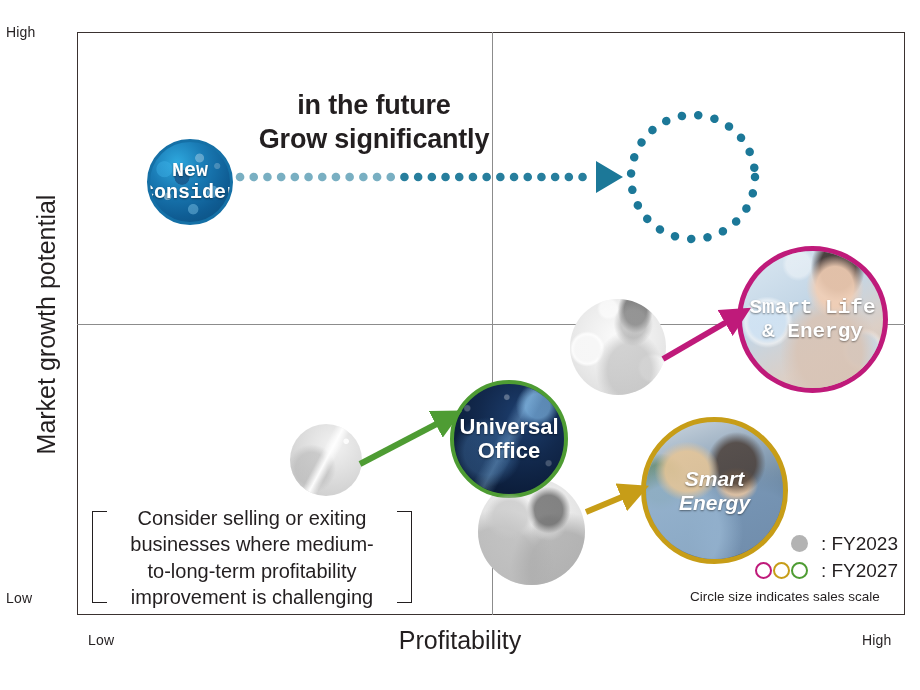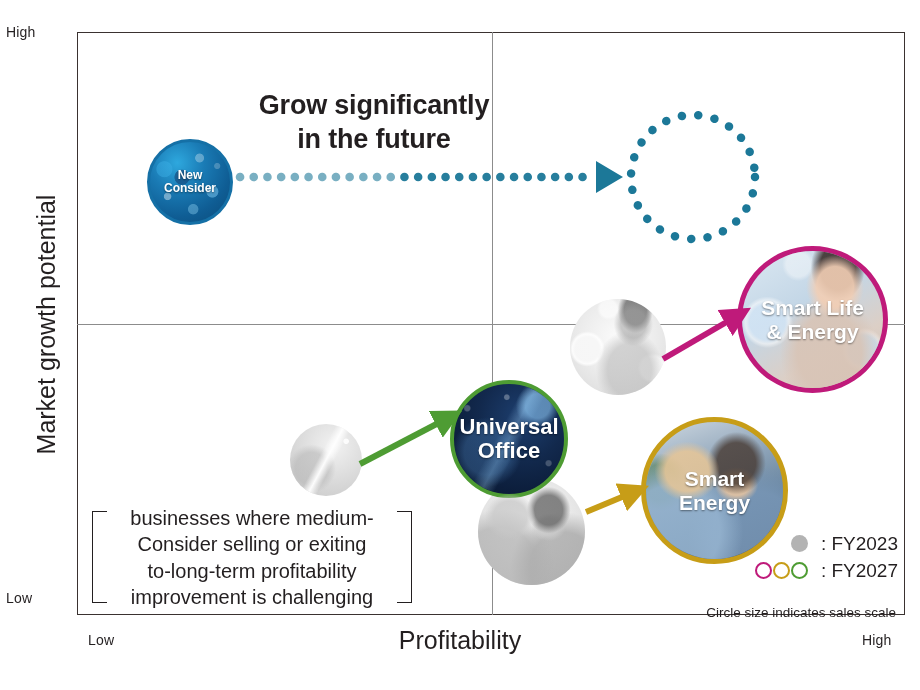--- a/index.html
+++ b/index.html
@@ -121,21 +121,21 @@
   #bubble-new-business .bubble-art {
     background:
       radial-gradient(circle at 22% 68%, rgba(255,255,255,.40) 0 4%, transparent 5%),
       radial-gradient(circle at 62% 20%, rgba(255,255,255,.30) 0 5%, transparent 6%),
       radial-gradient(circle at 78% 62%, rgba(140,215,255,.45) 0 7%, transparent 8%),
       radial-gradient(circle at 40% 44%, rgba(20,60,110,.55) 0 11%, transparent 12%),
       radial-gradient(circle at 18% 34%, rgba(60,175,230,.45) 0 9%, transparent 10%),
       radial-gradient(circle at 84% 30%, rgba(255,255,255,.22) 0 3%, transparent 4%),
       radial-gradient(circle at 54% 84%, rgba(160,225,255,.35) 0 6%, transparent 7%);
   }
-  #bubble-new-business .bubble-label { font-size: 12px; }
+  #bubble-new-business .bubble-label { font-size: 20px; font-family: Liberation Mono, monospace; }
 
   
   #bubble-universal-network {
     left: 450px; top: 380px;
     width: 118px; height: 118px;
     border: 4px solid #4e9c33;
     background: radial-gradient(circle at 62% 30%, #1d3f70 0%, #12294d 42%, #07142c 100%);
   }
   #bubble-universal-network .bubble-art {
     background:
@@ -157,41 +157,41 @@
   }
   #bubble-smart-office .bubble-art {
     background:
       radial-gradient(ellipse at 30% 36%, rgba(232,198,150,.85) 0 16%, transparent 24%),
       radial-gradient(ellipse at 66% 30%, rgba(70,56,48,.80) 0 15%, transparent 23%),
       radial-gradient(ellipse at 66% 46%, rgba(233,197,160,.85) 0 10%, transparent 17%),
       radial-gradient(ellipse at 20% 80%, rgba(150,180,208,.85) 0 30%, transparent 45%),
       radial-gradient(ellipse at 80% 84%, rgba(120,150,182,.85) 0 28%, transparent 44%),
       radial-gradient(circle at 10% 44%, rgba(70,120,70,.55) 0 12%, transparent 20%);
   }
-  #bubble-smart-office .bubble-label { font-size: 21px; }
+  #bubble-smart-office .bubble-label { font-size: 21px; font-style: italic; }
 
   
   #bubble-smart-life {
     left: 737px; top: 246px;
     width: 151px; height: 147px;
     border: 5px solid #bf1a7a;
     background: linear-gradient(150deg, #dbe8f2 0%, #c3d6e6 40%, #dccfc6 70%, #cfc0b4 100%);
   }
   #bubble-smart-life .bubble-art {
     background:
       radial-gradient(ellipse at 66% 26%, rgba(242,206,180,.90) 0 14%, transparent 22%),
       radial-gradient(ellipse at 68% 12%, rgba(52,38,34,.85) 0 13%, transparent 20%),
       radial-gradient(ellipse at 62% 74%, rgba(216,196,182,.90) 0 26%, transparent 40%),
       radial-gradient(circle at 18% 52%, rgba(255,255,255,.55) 0 16%, transparent 19%),
       radial-gradient(circle at 18% 52%, rgba(120,175,225,.60) 0 13%, transparent 16%),
       radial-gradient(circle at 86% 72%, rgba(255,255,255,.45) 0 11%, transparent 14%),
       radial-gradient(circle at 86% 72%, rgba(110,170,220,.55) 0 9%, transparent 12%),
       radial-gradient(circle at 40% 10%, rgba(255,255,255,.40) 0 8%, transparent 11%);
   }
-  #bubble-smart-life .bubble-label { font-size: 21px; }
+  #bubble-smart-life .bubble-label { font-size: 21px; font-family: Liberation Mono, monospace; }
 
   
   .bubble-prev {
     position: absolute;
     border-radius: 50%;
     overflow: hidden;
     box-sizing: border-box;
   }
   #bubble-prev-universal-network {
     left: 290px; top: 424px;
@@ -308,46 +308,46 @@
   .ring-magenta { border: 2.4px solid #bf1a7a; }
   .ring-gold    { border: 2.4px solid #c79d17; }
   .ring-green   { border: 2.4px solid #4e9c33; }
   .legend-text {
     font-size: 19px;
     color: #231f20;
     margin-left: 5px;
     white-space: nowrap;
   }
   #legend-footnote {
-    text-align: right;
+    text-align: left;
     font-size: 13.5px;
     color: #231f20;
-    margin-top: 21px;
+    margin-top: 5px;
     padding-right: 2px;
     white-space: nowrap;
   }
 </style>
 </head>
 <body>
 
 <div class="axis-end-label" id="y-high-label">High</div>
 <div class="axis-end-label" id="y-low-label">Low</div>
 <div id="y-axis-title">Market growth potential</div>
 
 <div class="axis-end-label" id="x-low-label">Low</div>
 <div class="axis-end-label" id="x-high-label">High</div>
 <div id="x-axis-title">Profitability</div>
 
 <div id="plot-frame"></div>
 <div class="divider" id="divider-horizontal"></div>
 <div class="divider" id="divider-vertical"></div>
 
 <div id="headline">
+  <div>in the future</div>
   <div>Grow significantly</div>
-  <div>in the future</div>
 </div>
 
 <div class="bubble-prev" id="bubble-prev-universal-network">
   <div class="bubble-art"></div>
 </div>
 
 <div class="bubble-prev" id="bubble-prev-smart-life">
   <div class="bubble-art"></div>
 </div>
 
@@ -414,22 +414,22 @@
 
   <line x1="586" y1="512" x2="634" y2="492" stroke="#c79d17" stroke-width="6" marker-end="url(#head-gold)"></line>
 
   <line x1="663" y1="359" x2="737" y2="316" stroke="#bf1a7a" stroke-width="6" marker-end="url(#head-magenta)"></line>
 </svg>
 
 <div id="divest-note">
   <div class="note-bracket" id="note-bracket-left"></div>
   <div class="note-bracket" id="note-bracket-right"></div>
   <div class="note-text">
+    <div>Consider selling or exiting</div>
     <div>businesses where medium-</div>
-    <div>Consider selling or exiting</div>
     <div>to-long-term profitability</div>
     <div>improvement is challenging</div>
   </div>
 </div>
 
 <div id="legend">
   <div class="legend-row">
     <div class="legend-swatch">
       <span class="dot-filled"></span>
     </div>

